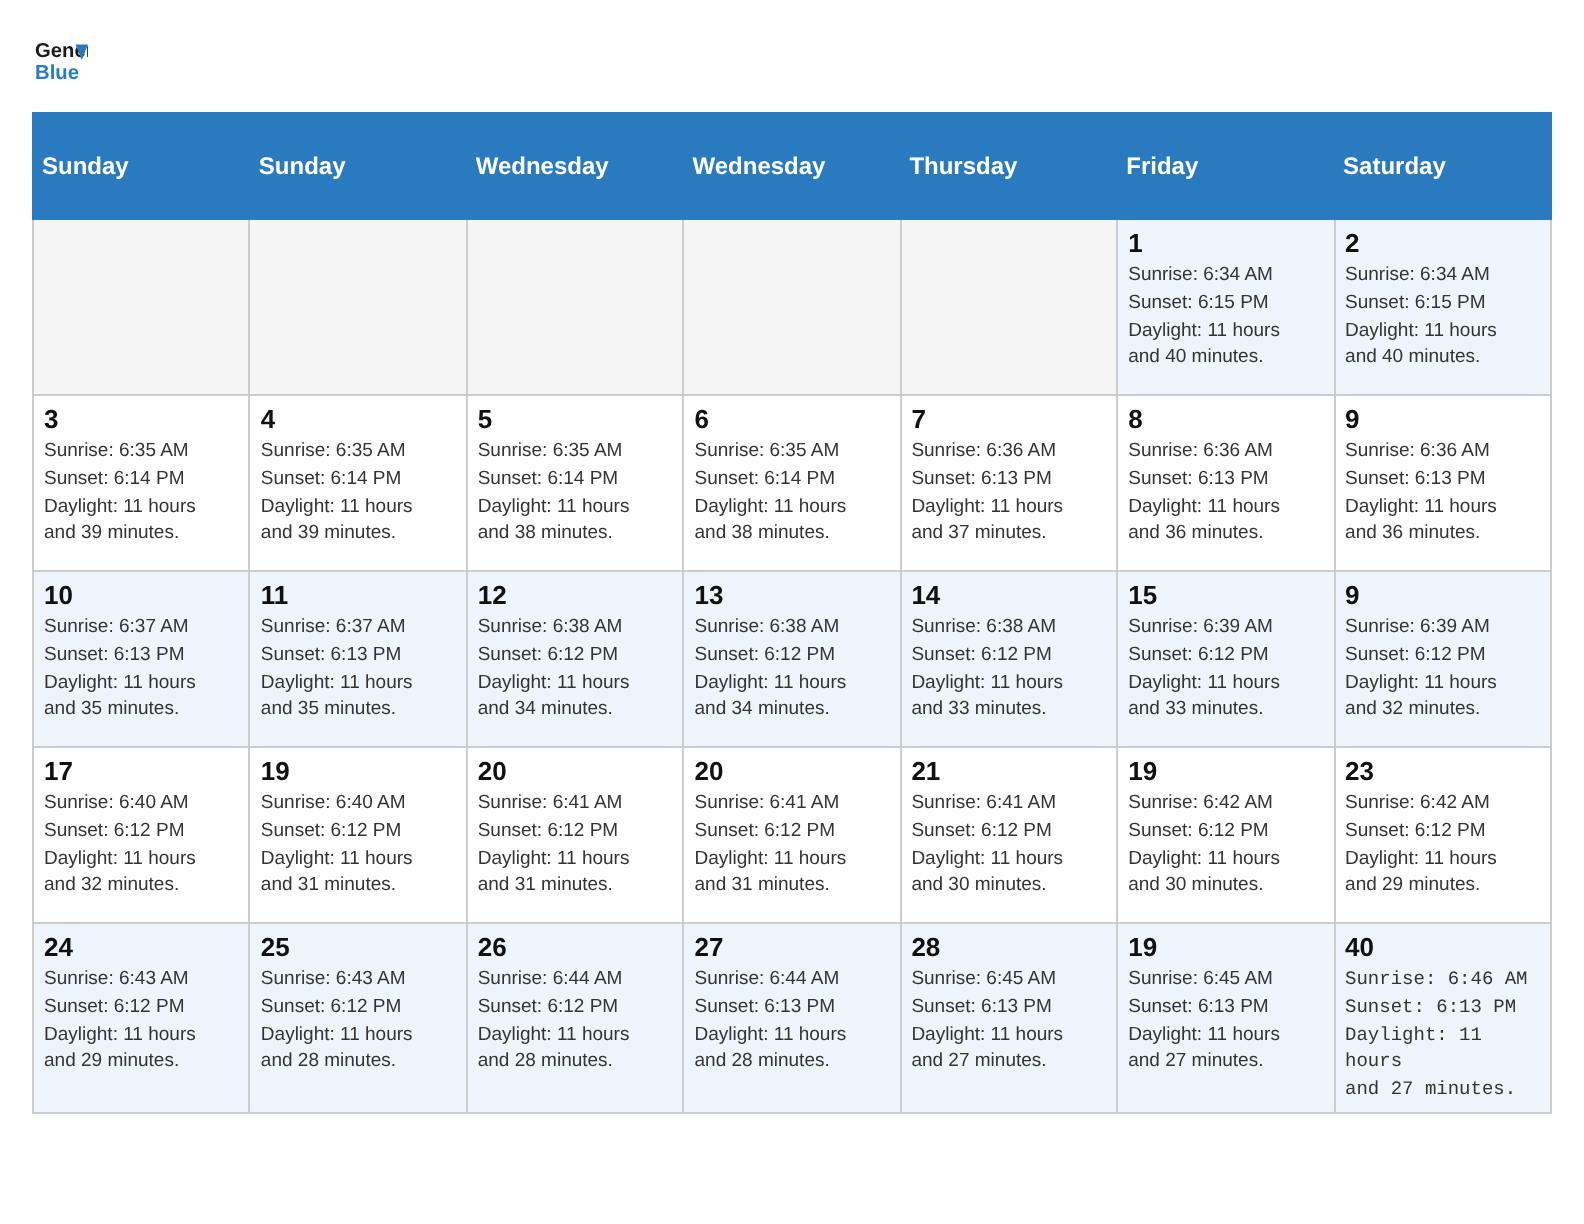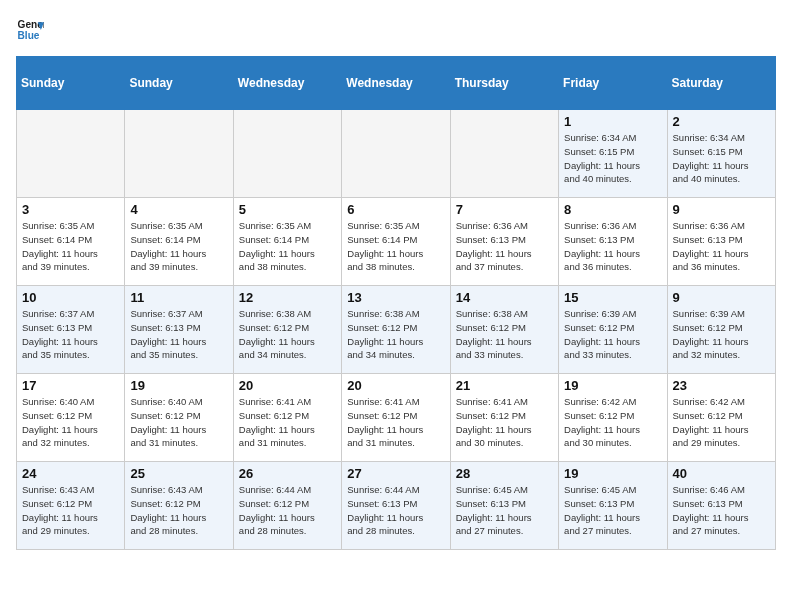--- a/index.html
+++ b/index.html
@@ -314,20 +314,20 @@
         </td>
         <td class="alt-row">
           <div class="day-num">19</div>
           <div class="day-info" style="white-space: pre-line;">Sunrise: 6:45 AM
 Sunset: 6:13 PM
 Daylight: 11 hours
 and 27 minutes.</div>
         </td>
         <td class="alt-row">
           <div class="day-num">40</div>
-          <div class="day-info" style="white-space: pre-line;">Sunrise: 6:46 AM
+          <div class="day-info" style="white-space: pre-line; font-family: Liberation Mono, monospace;">Sunrise: 6:46 AM
 Sunset: 6:13 PM
 Daylight: 11 hours
 and 27 minutes.</div>
         </td>
       </tr>
     </tbody>
 </table>
 
 </body></html>

